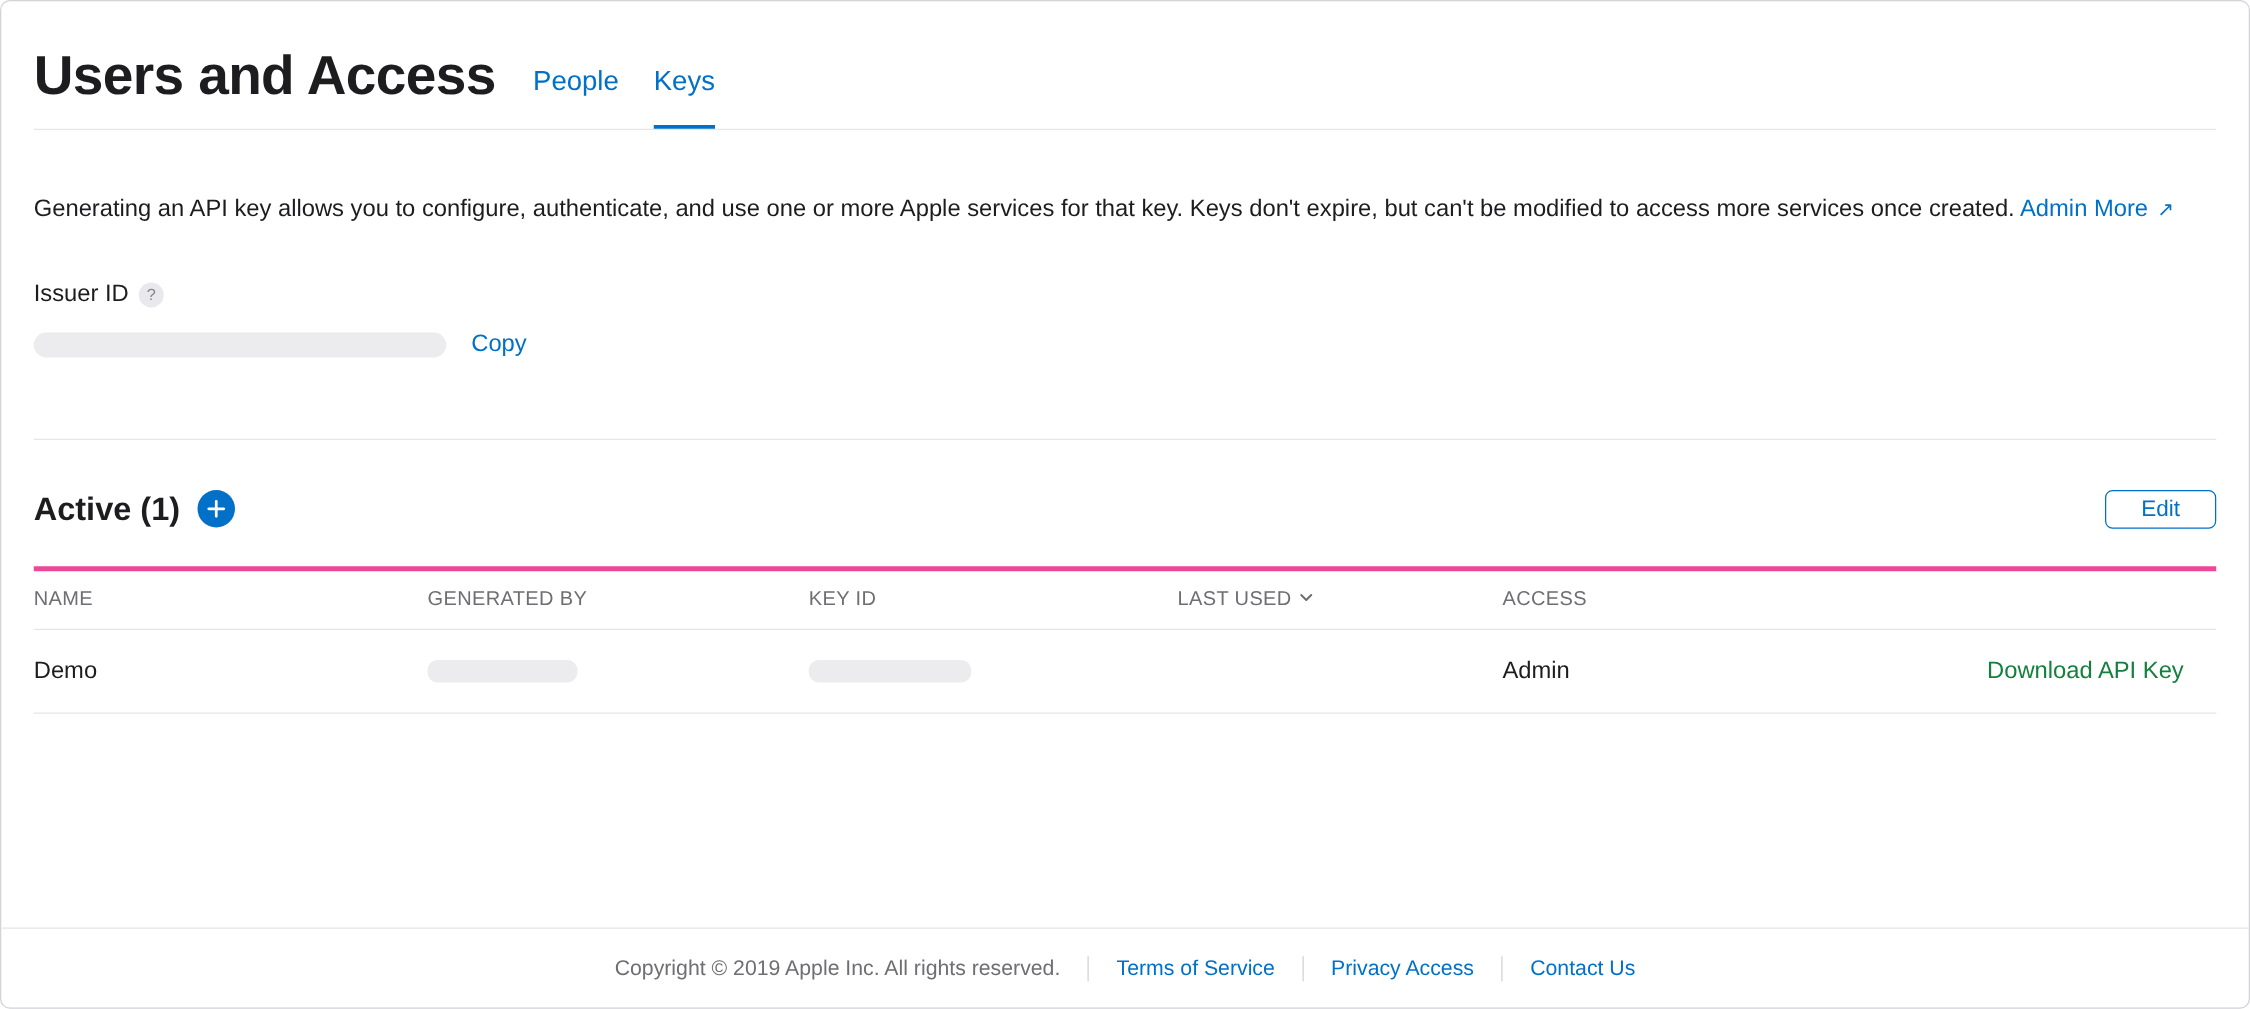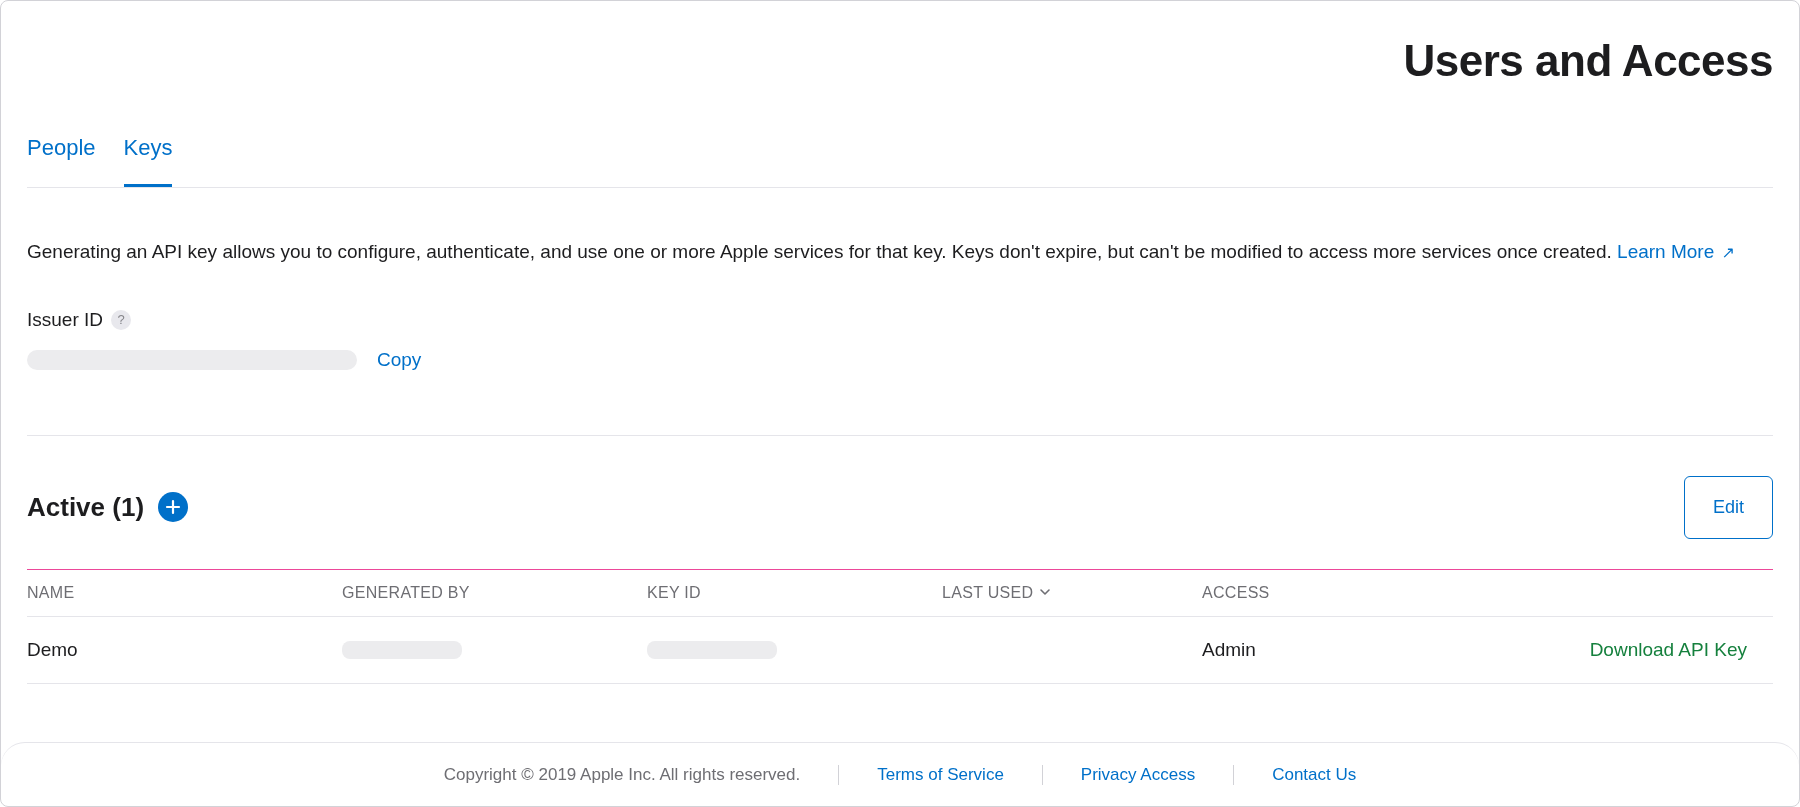--- a/index.html
+++ b/index.html
@@ -16,21 +16,20 @@
   }
   .container {
     padding: 36px 26px 0 26px;
   }
   .header-row {
     display: flex;
     align-items: flex-end;
     gap: 30px;
     border-bottom: 1px solid #e5e5ea;
     padding-bottom: 0;
-    flex-direction: column;
   }
   .page-title {
     font-size: 44px;
     font-weight: 700;
     letter-spacing: -0.5px;
     line-height: 1.1;
     padding-bottom: 18px;
   }
   .tabs {
     display: flex;
@@ -137,35 +136,35 @@
     align-items: center;
     justify-content: center;
     cursor: pointer;
   }
   .add-btn svg { display: block; }
   .edit-btn {
     border: 1px solid #0070c9;
     color: #0070c9;
     background: #fff;
     border-radius: 6px;
-    padding: 20px 28px;
+    padding: 4px 28px;
     font-size: 18px;
     cursor: pointer;
   }
   .keys-table {
     margin-top: 30px;
     width: 100%;
   }
   .keys-table .thead, .keys-table .trow {
     display: grid;
     grid-template-columns: 315px 305px 295px 260px 200px 1fr;
     align-items: center;
   }
   .keys-table .thead {
-    border-top: 1px solid #ec4899;
+    border-top: 4px solid #ec4899;
     border-bottom: 1px solid #e5e5ea;
     padding: 14px 0;
     color: #6e6e73;
     font-size: 16px;
     font-weight: 500;
     letter-spacing: 0.3px;
   }
   .th-last-used { display: flex; align-items: center; gap: 6px; }
   .chev-down {
     display: inline-block;
@@ -184,25 +183,24 @@
   }
   .footer {
     position: absolute;
     bottom: 0;
     left: 0;
     right: 0;
     border-top: 1px solid #e5e5ea;
     display: flex;
     align-items: center;
     justify-content: center;
-    gap: 16px;
+    gap: 0;
     height: 64px;
     font-size: 17px;
     color: #6e6e73;
-    border-radius: 24px;
   }
   .footer .seg {
     padding: 0 22px;
   }
   .footer .divider {
     width: 1px;
     height: 20px;
     background: #d2d2d7;
   }
   .footer a {
@@ -220,21 +218,21 @@
     <h1 class="page-title">Users and Access</h1>
     <div class="tabs">
       <div class="tab">People</div>
       <div class="tab active">Keys</div>
     </div>
   </div>
 
   <p class="description">
     <span>Generating an API key allows you to configure, authenticate, and use one or more Apple services for that key. Keys don't expire, but can't be modified to access more services once created.</span>
     <a class="learn-more">
-      <span>Learn More</span>
+      <span>Admin More</span>
       <span class="arrow">↗</span>
     </a>
   </p>
 
   <div class="issuer-block">
     <div class="issuer-label-row">
       <span>Issuer ID</span>
       <span class="help-badge">?</span>
     </div>
     <div class="issuer-value-row">

